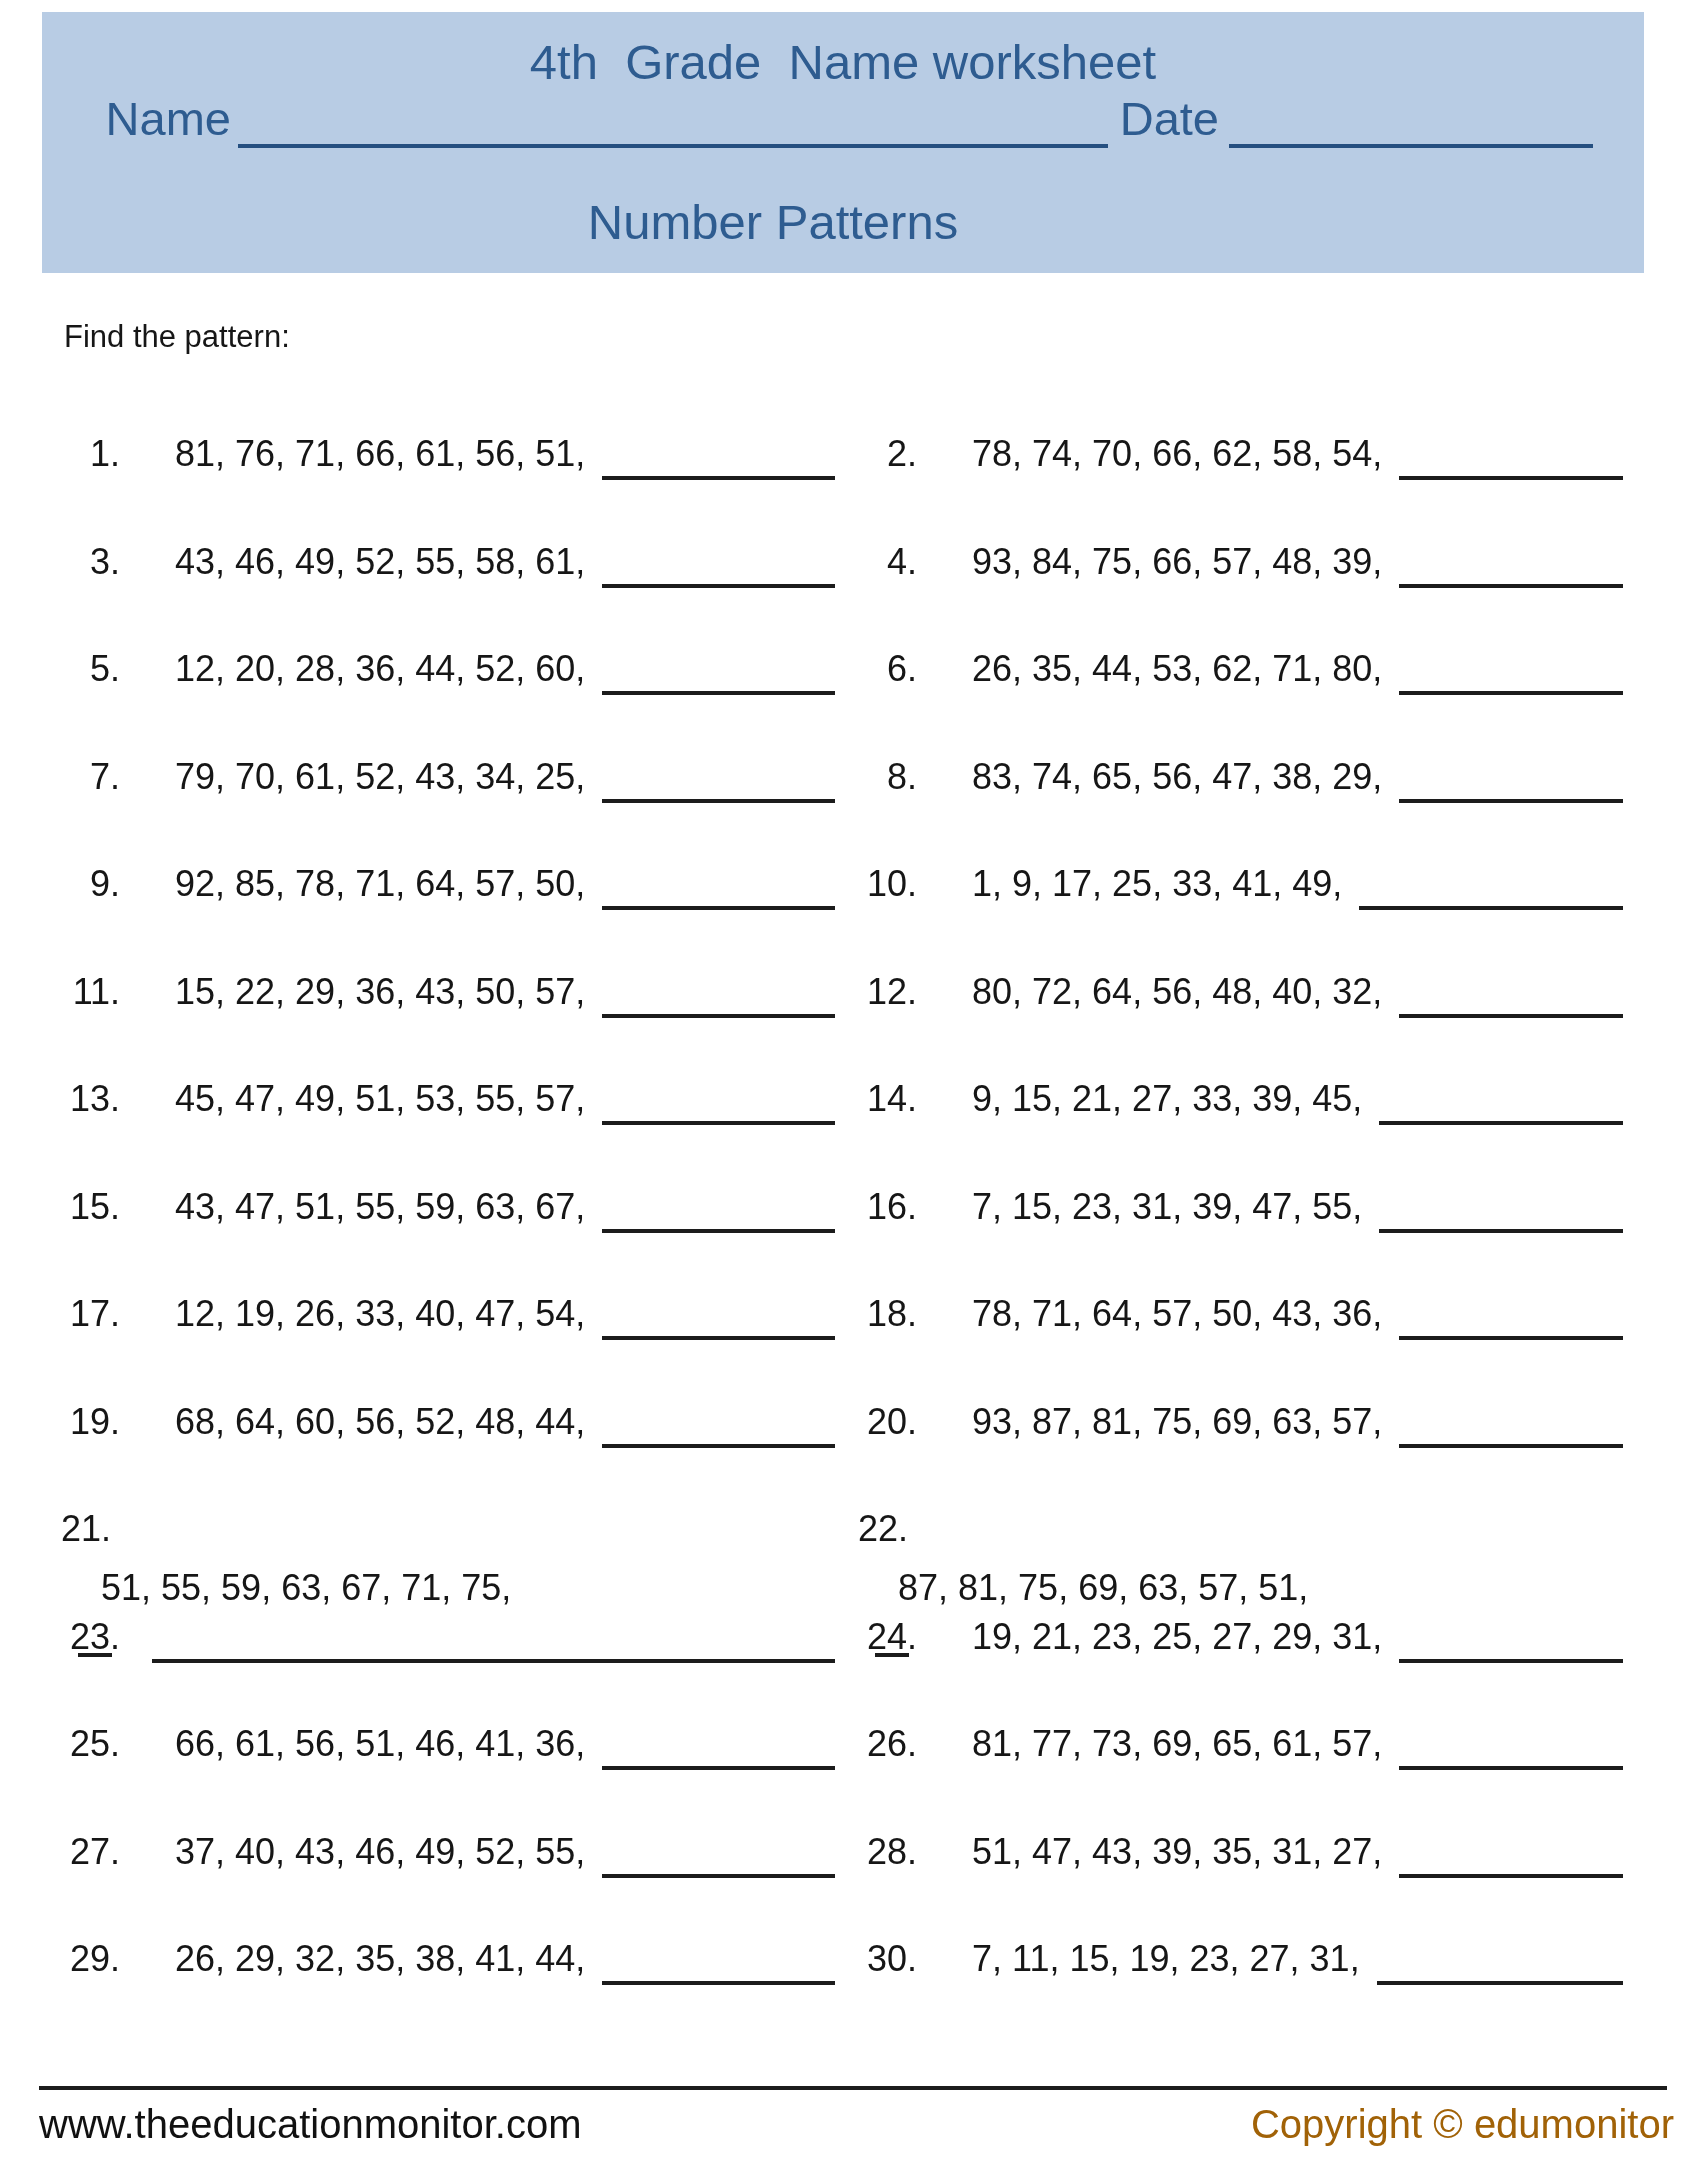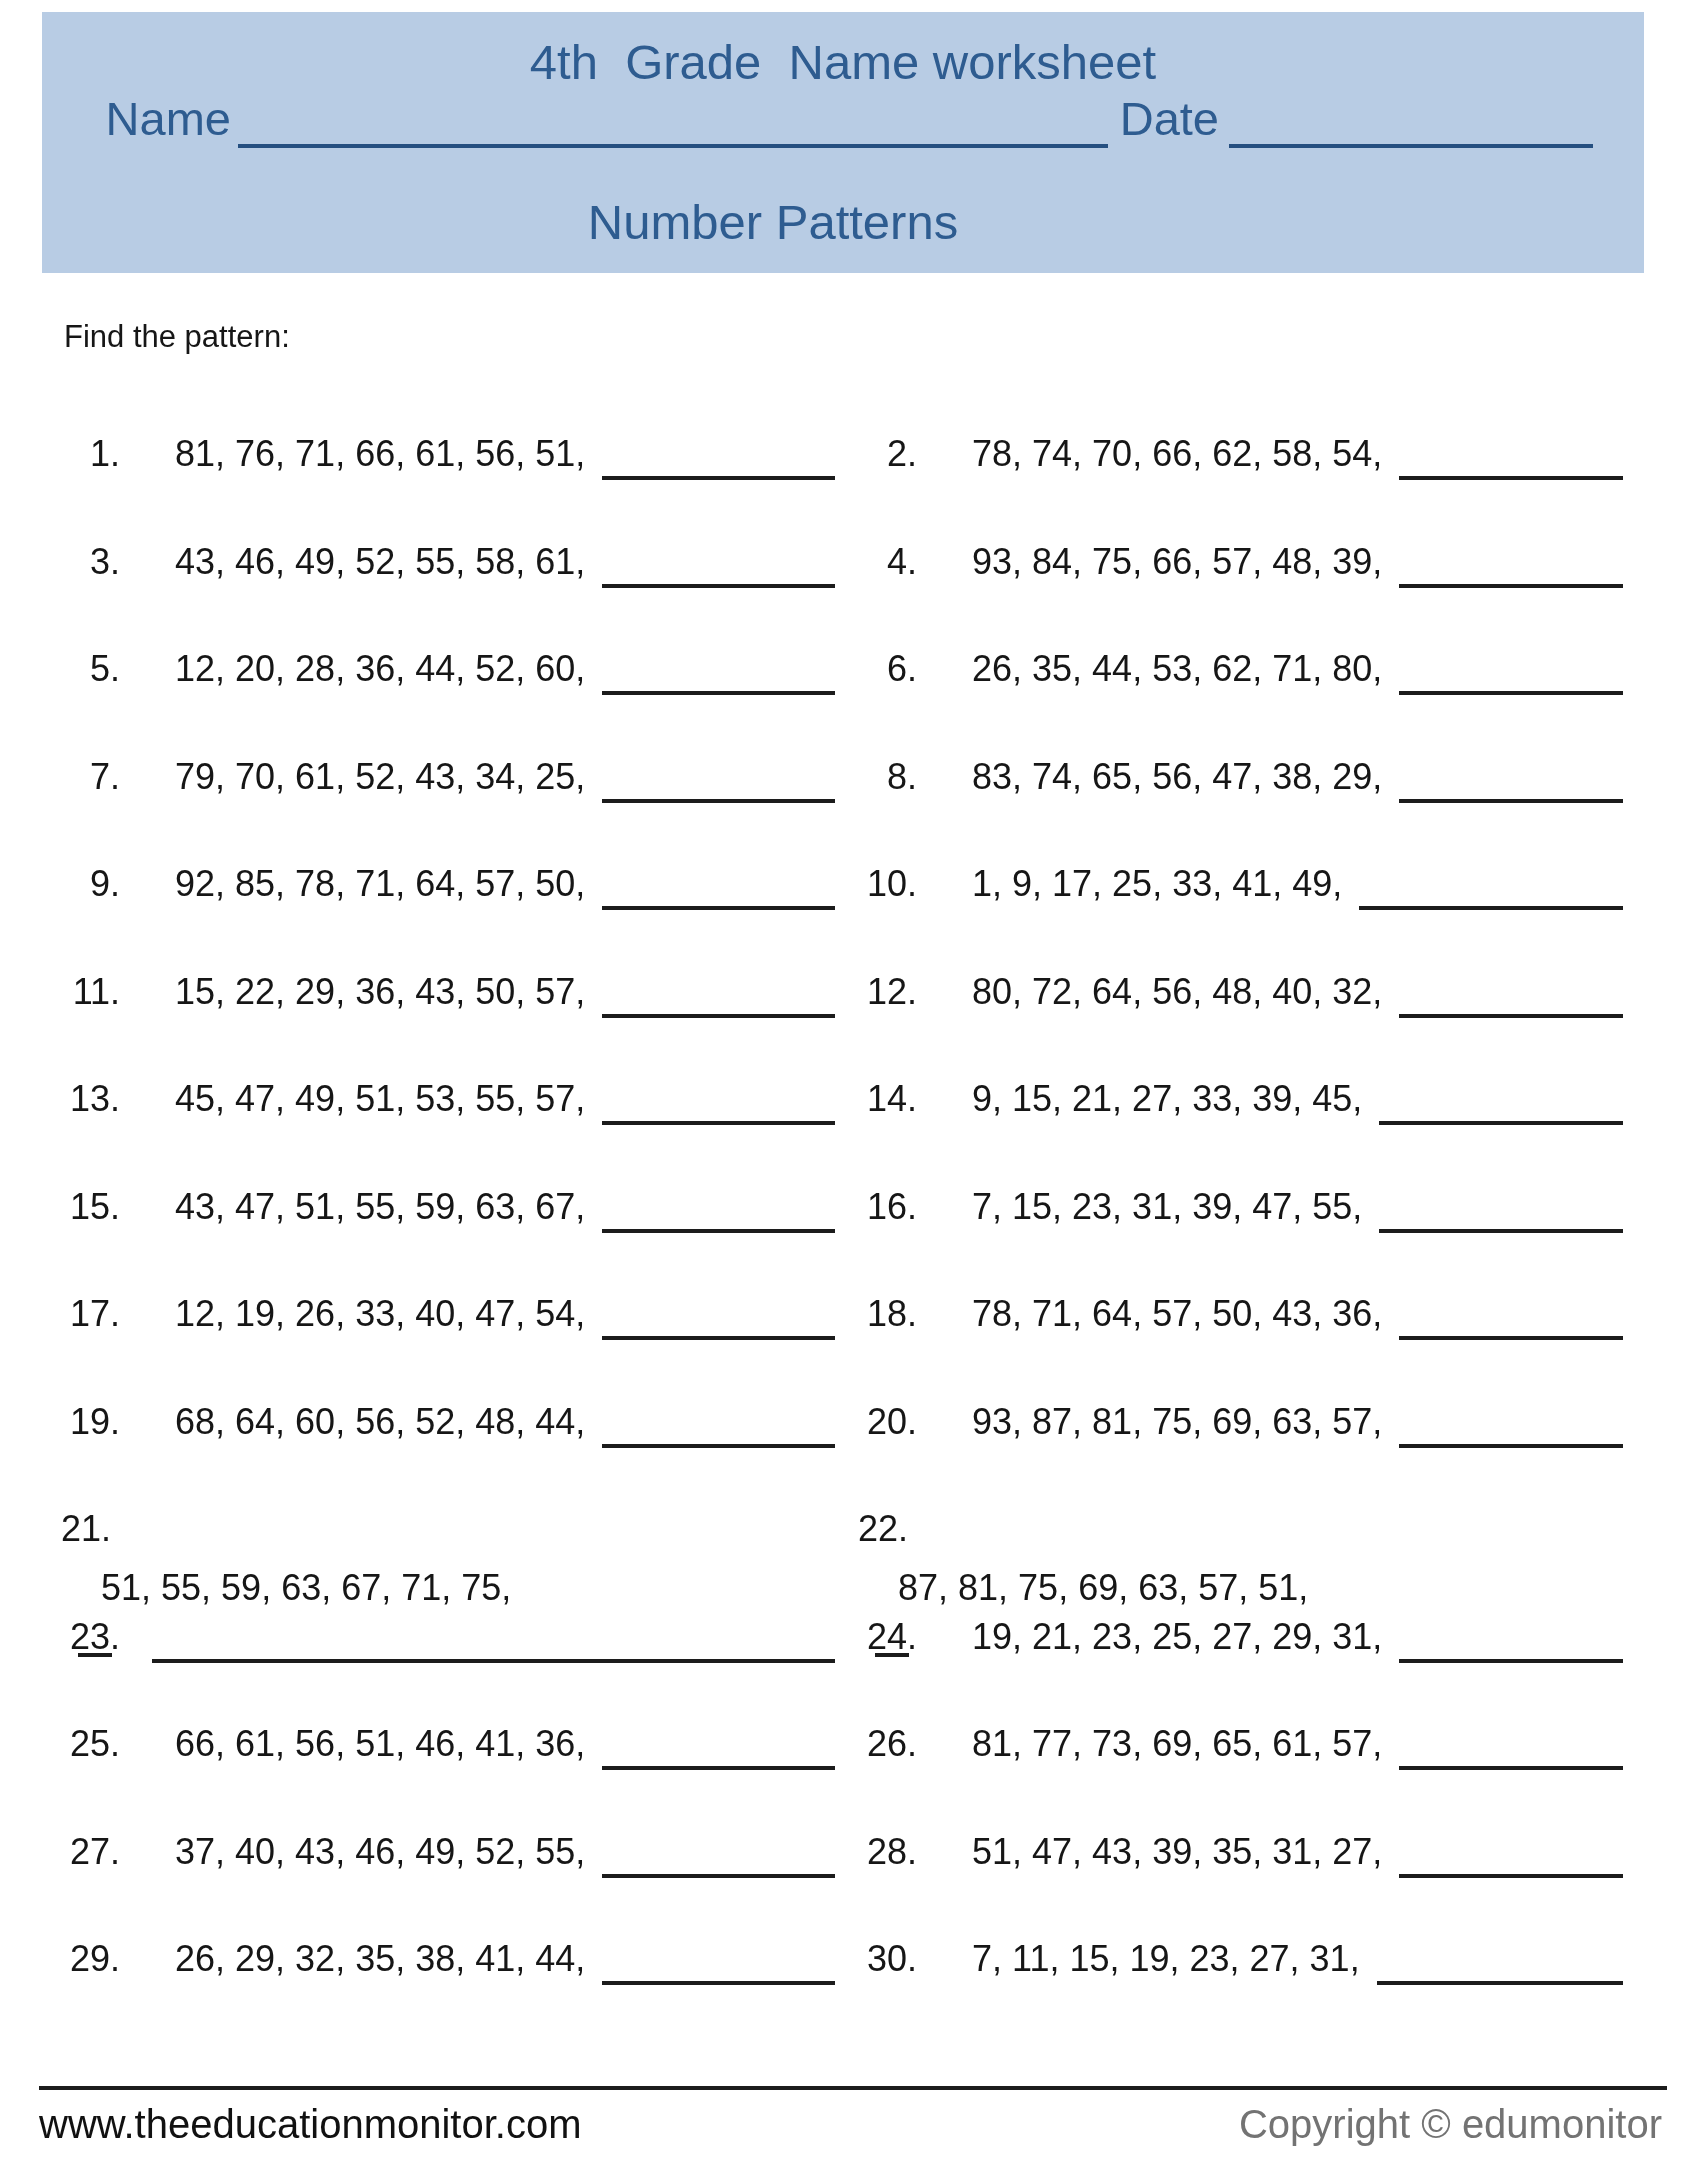--- a/index.html
+++ b/index.html
@@ -39,21 +39,21 @@
   .blank { flex:1 1 auto; margin-left:17px; height:4.2px; background:#1c1c1c; margin-top:44px; min-width:34px; }
 
   .t0  { top:432px; }  .t1  { top:540px; }  .t2  { top:647px; }
   .t3  { top:755px; }  .t4  { top:862px; } .t5  { top:970px; }
   .t6  { top:1077px; } .t7  { top:1185px; } .t8  { top:1292px; }
   .t9  { top:1400px; } .t10 { top:1507px;flex-direction:column; } .t11 { top:1615px; }
   .t12 { top:1722px; } .t13 { top:1830px; } .t14 { top:1937px; }
 
   .footer-rule { position:absolute; left:39px; top:2086px; width:1628px; height:4.2px; background:#1c1c1c; }
   .footer-left  { position:absolute; left:39px;  top:2102px; font-size:40px; color:#111111; }
-  .footer-right { position:absolute; right:44px; top:2102px; font-size:40px; color:#737373; }
+  .footer-right { position:absolute; right:32px; top:2102px; font-size:40px; color:#a16207; }
 </style>
 </head>
 <body>
 
 <div class="page">
 
   <div class="header-box">
     <div class="title">4th  Grade  Name worksheet</div>
     <div class="name-line">
       <span>Name</span>

